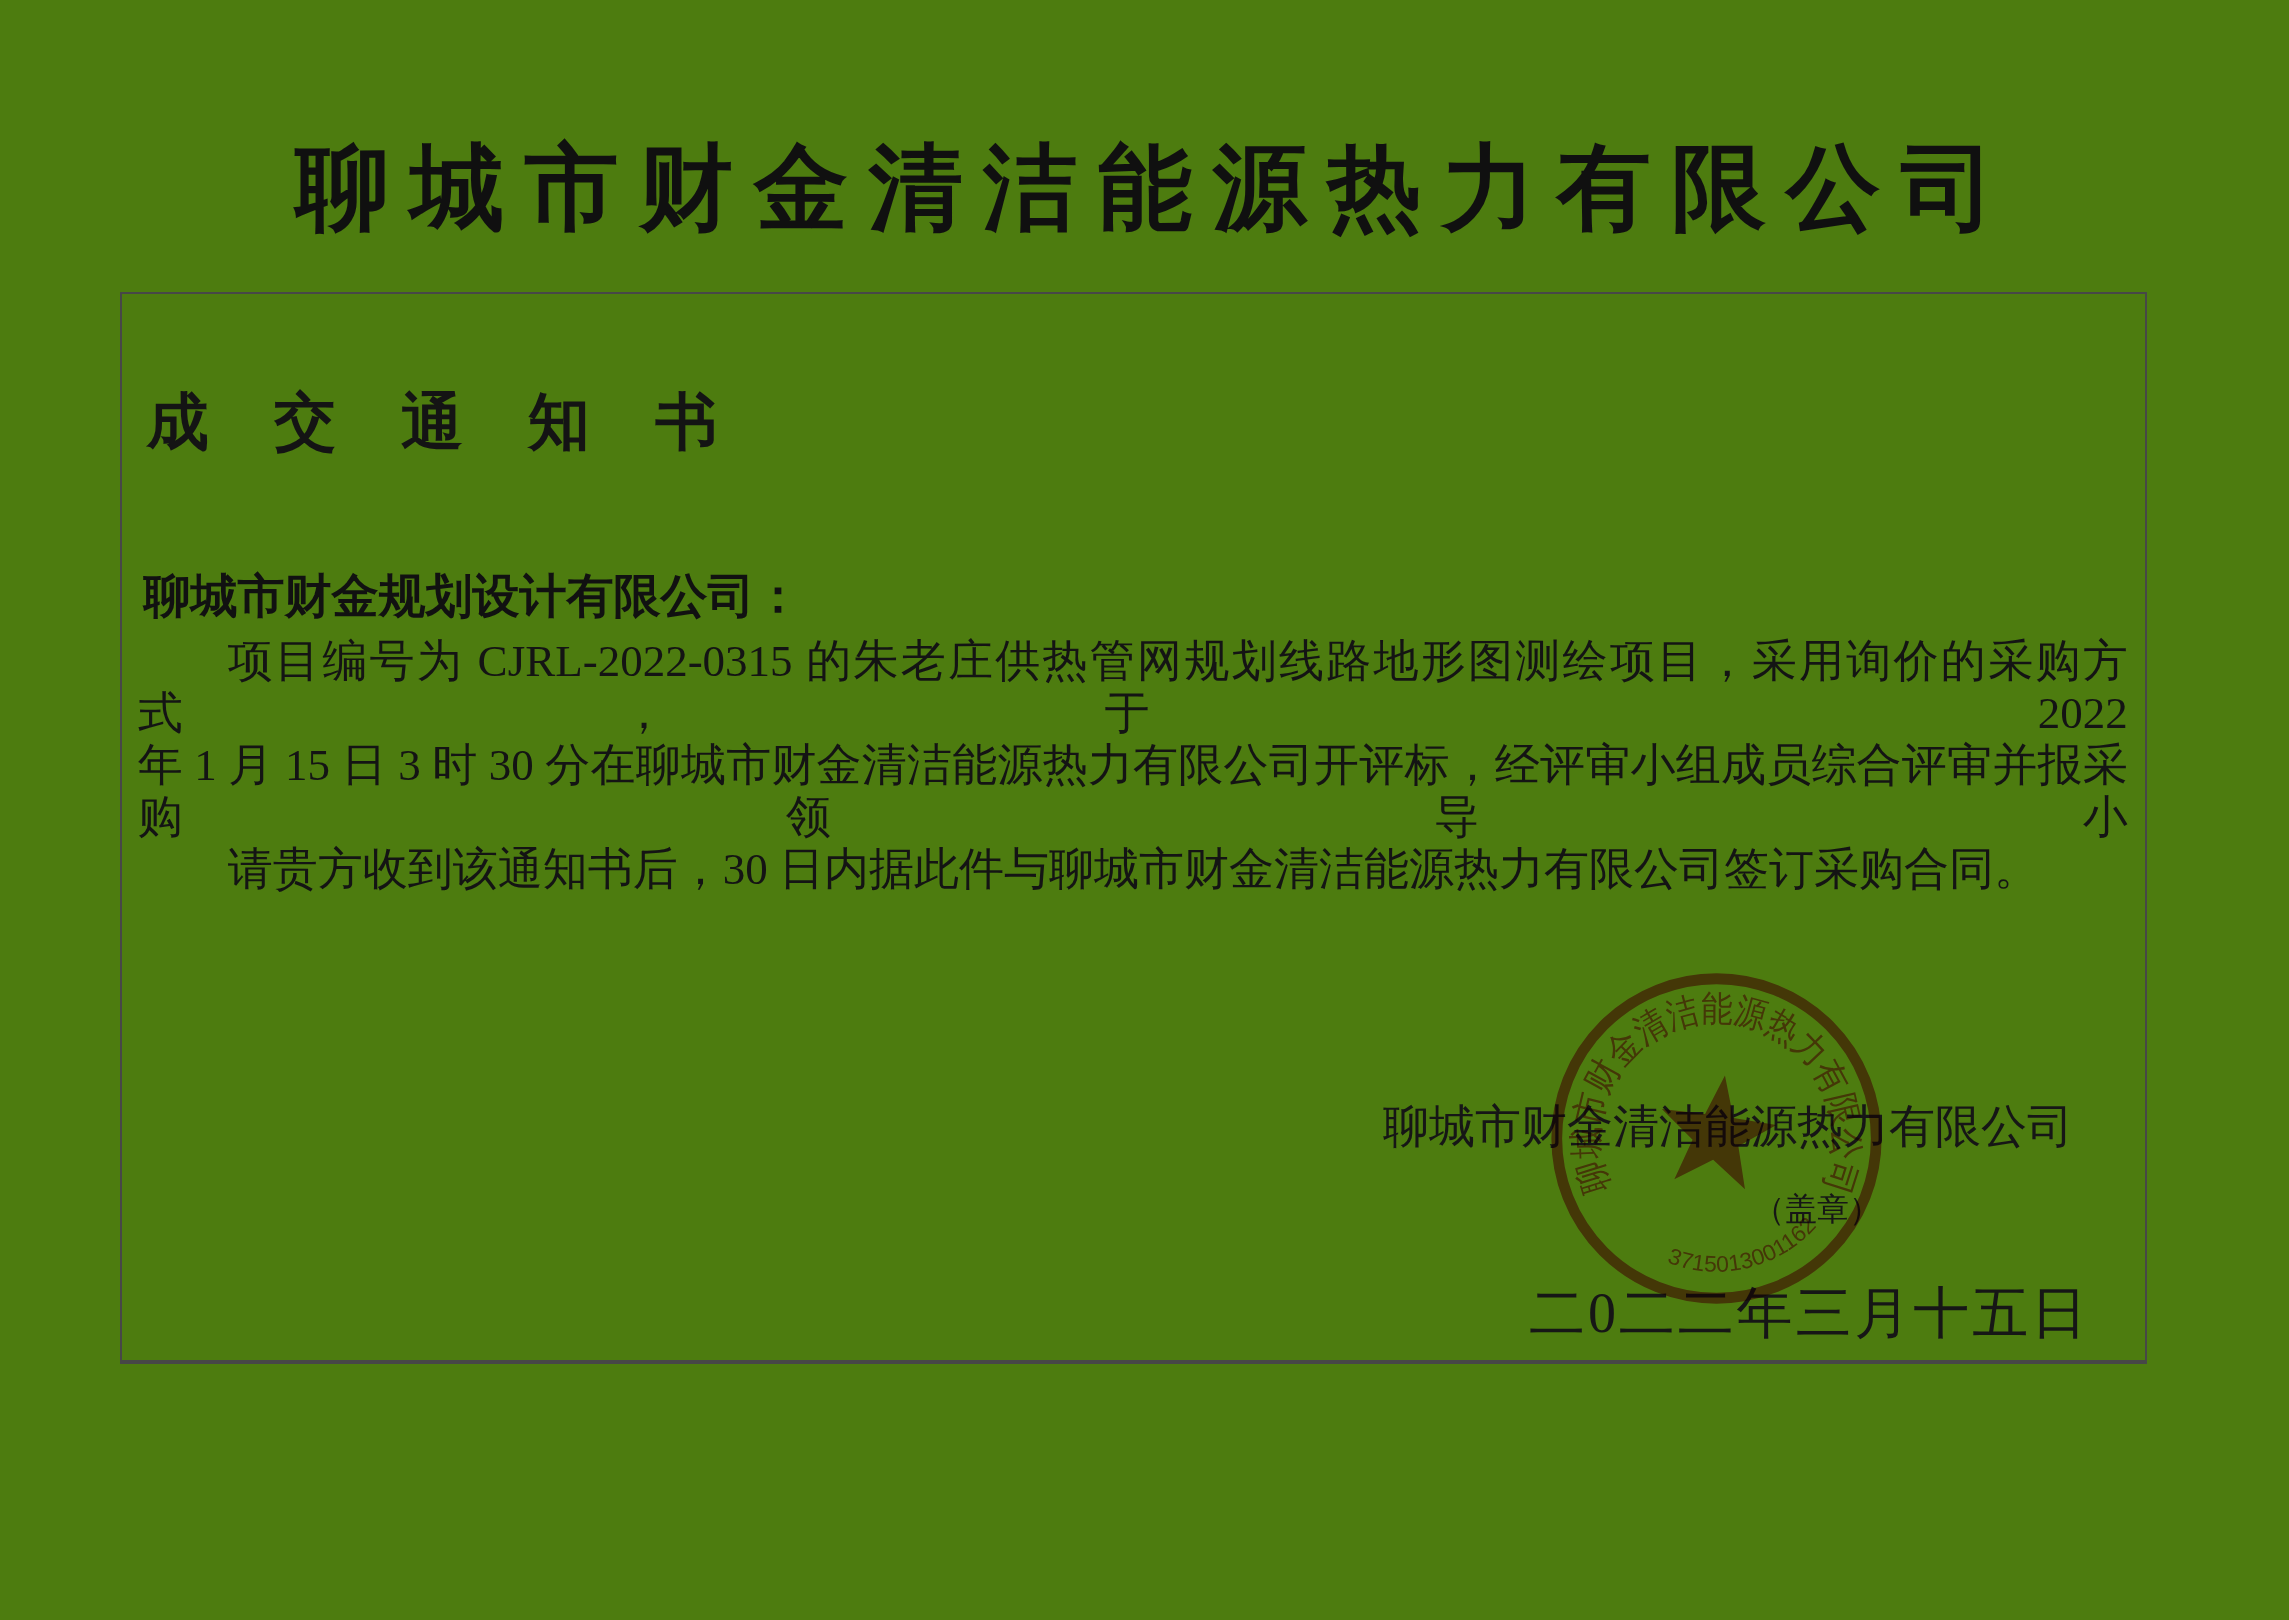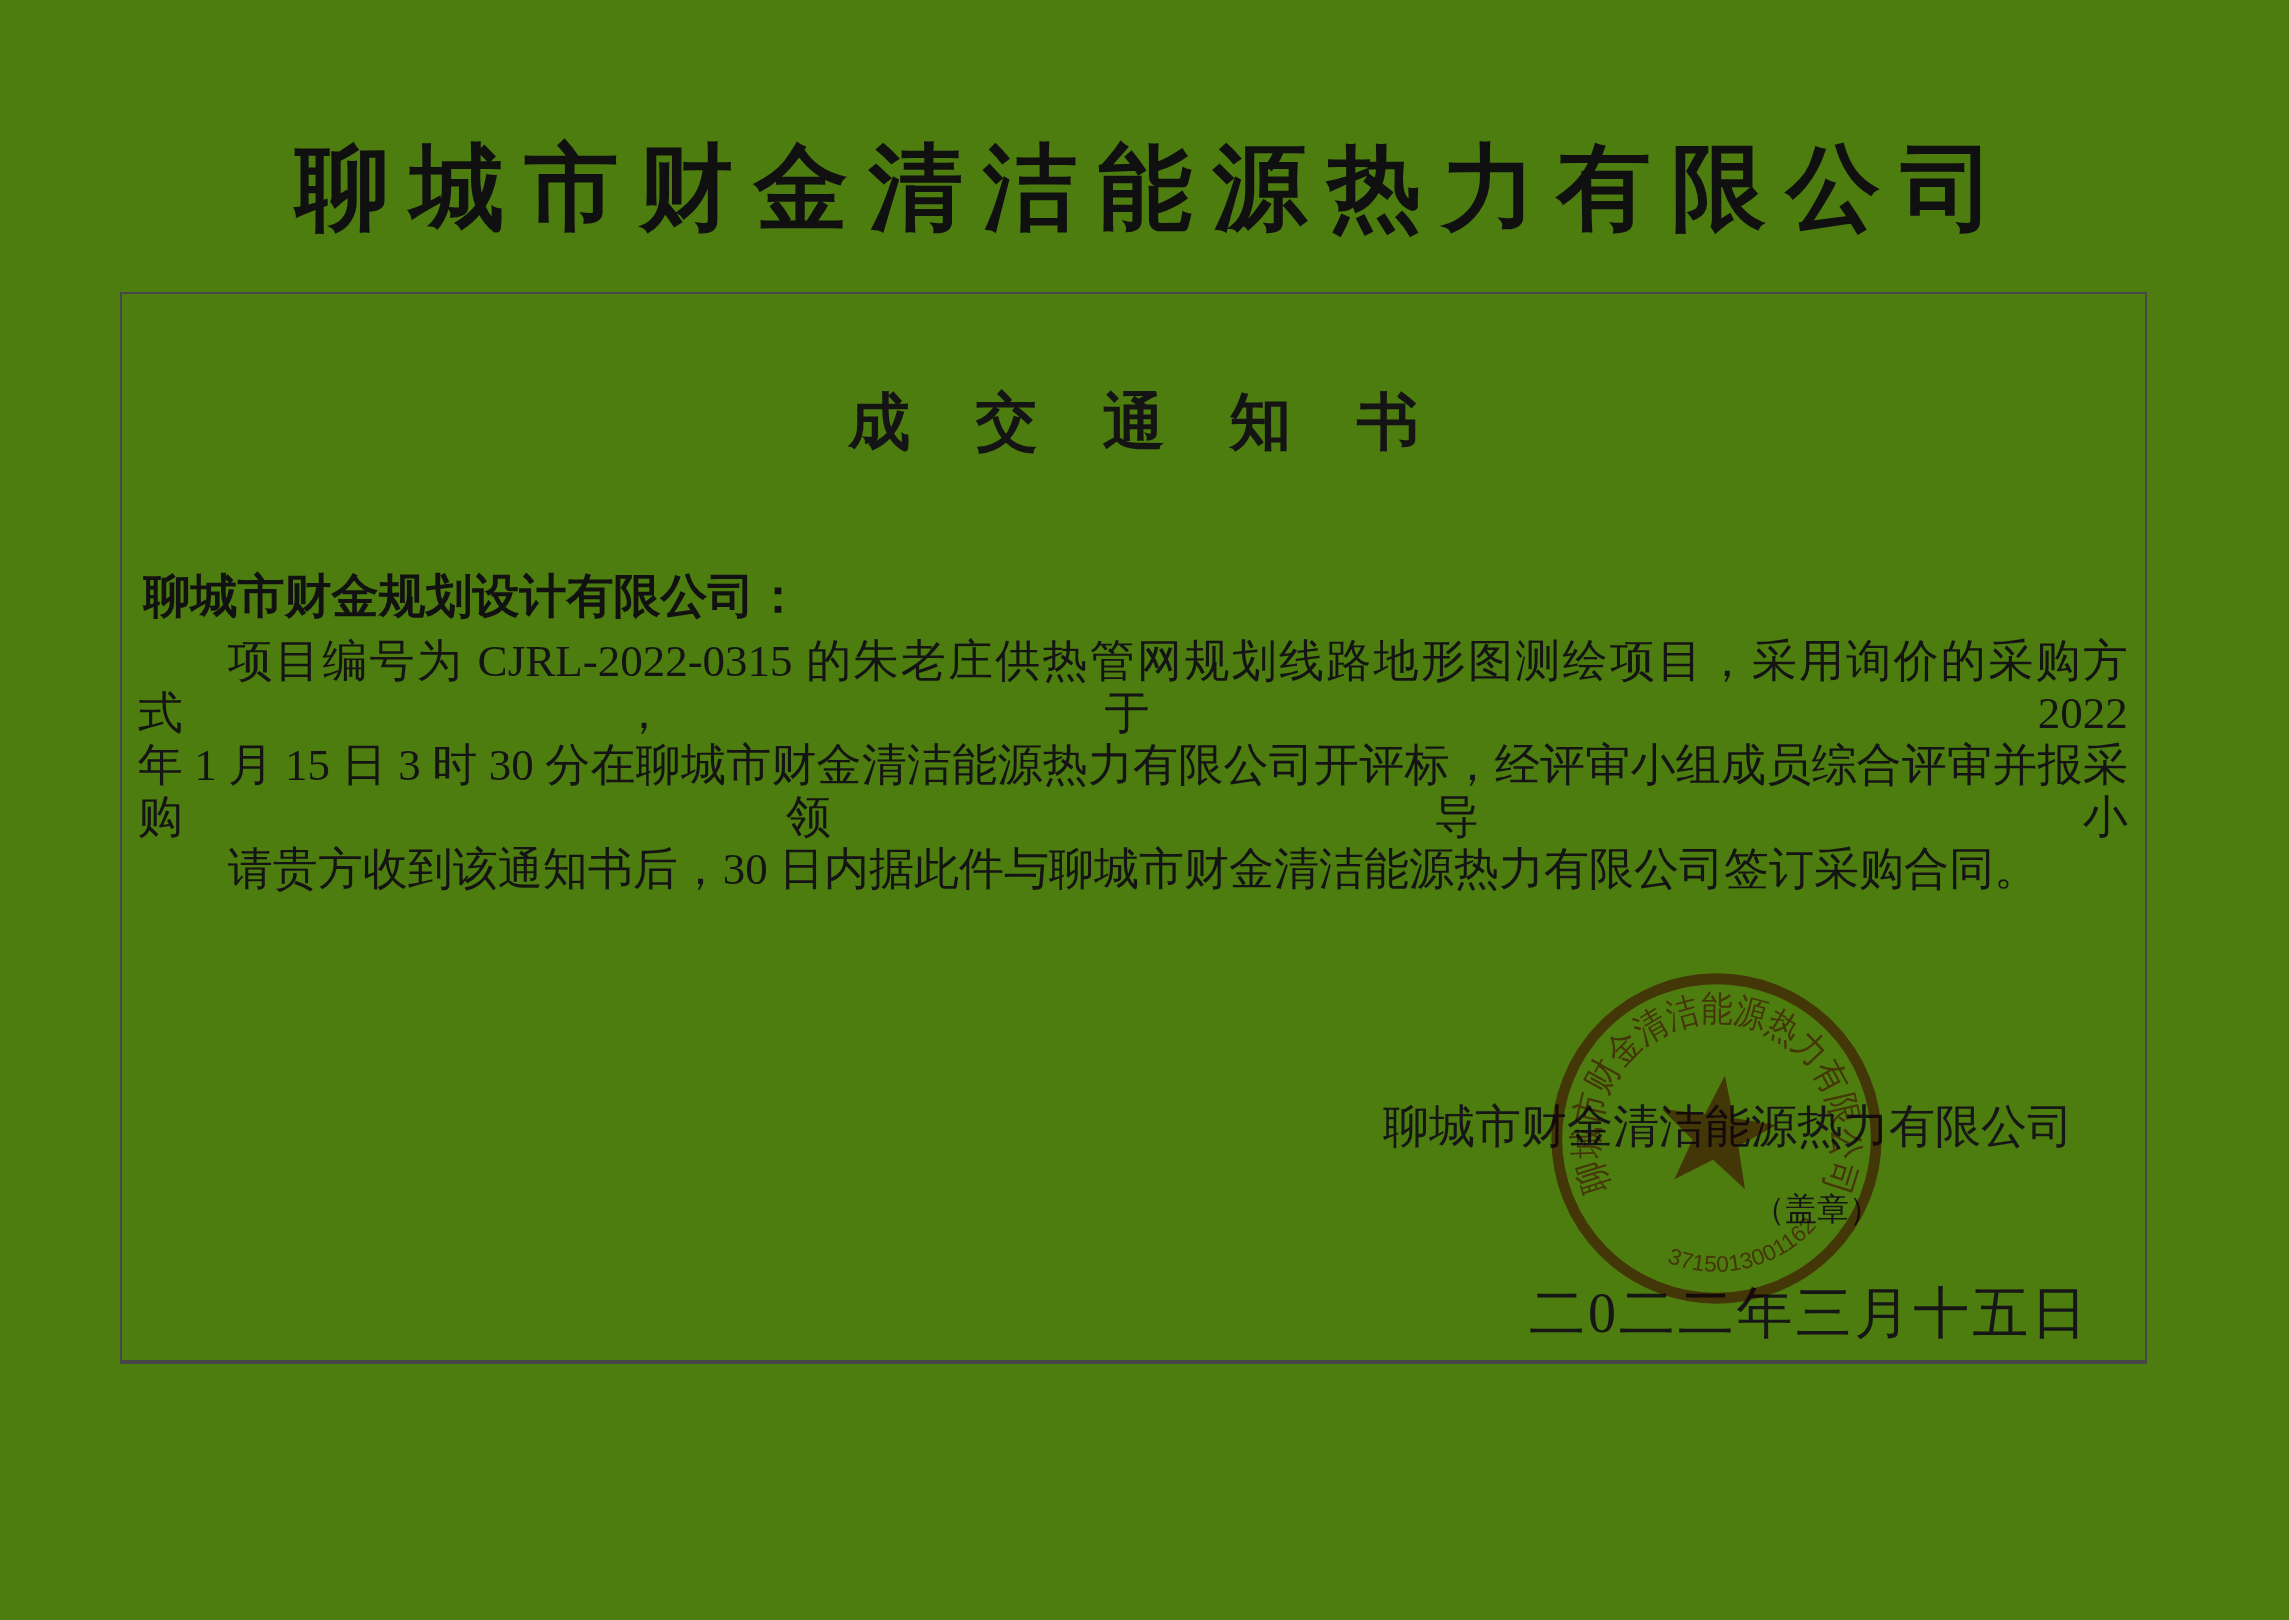--- a/index.html
+++ b/index.html
@@ -21,21 +21,21 @@
   }
   .notice-box {
     position:absolute; left:120px; top:292px;
     width:2023px; height:1066px;
     border:2.9px solid #474747;
     border-bottom-width:4.9px;
     background:transparent;
   }
   .notice-heading {
     position:absolute; top:86px; left:0; width:100%;
-    margin:0; text-align:center;
+    margin:0; text-align:left;
     font-size:62px; font-weight:bold; color:#141414;
     letter-spacing:0.4em; text-indent:0.4em;
     white-space:nowrap;
   }
   .addressee {
     position:absolute; left:21.6px; top:271px; margin:0;
     font-size:47px; font-weight:bold; color:#111;
     white-space:nowrap;
   }
   .body-lines {

